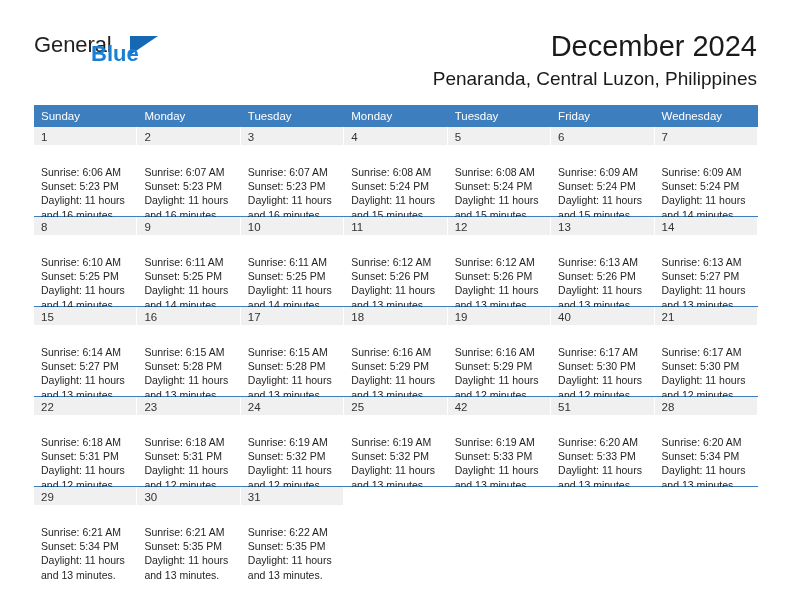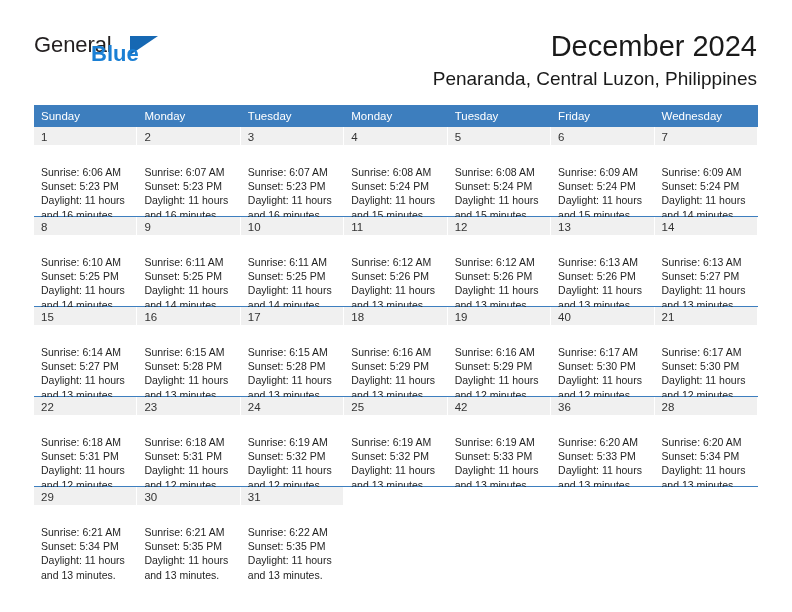--- a/index.html
+++ b/index.html
@@ -482,21 +482,21 @@
               <div class="dayinfo">
                 <div>Sunrise: 6:19 AM</div>
                 <div>Sunset: 5:33 PM</div>
                 <div>Daylight: 11 hours</div>
                 <div>and 13 minutes.</div>
               </div>
             </div>
           </td>
           <td>
             <div class="daycell">
-              <div class="daynum-band"><span class="daynum">36</span></div>
+              <div class="daynum-band"><span class="daynum">51</span></div>
               <div class="dayinfo">
                 <div>Sunrise: 6:20 AM</div>
                 <div>Sunset: 5:33 PM</div>
                 <div>Daylight: 11 hours</div>
                 <div>and 13 minutes.</div>
               </div>
             </div>
           </td>
           <td>
             <div class="daycell">

